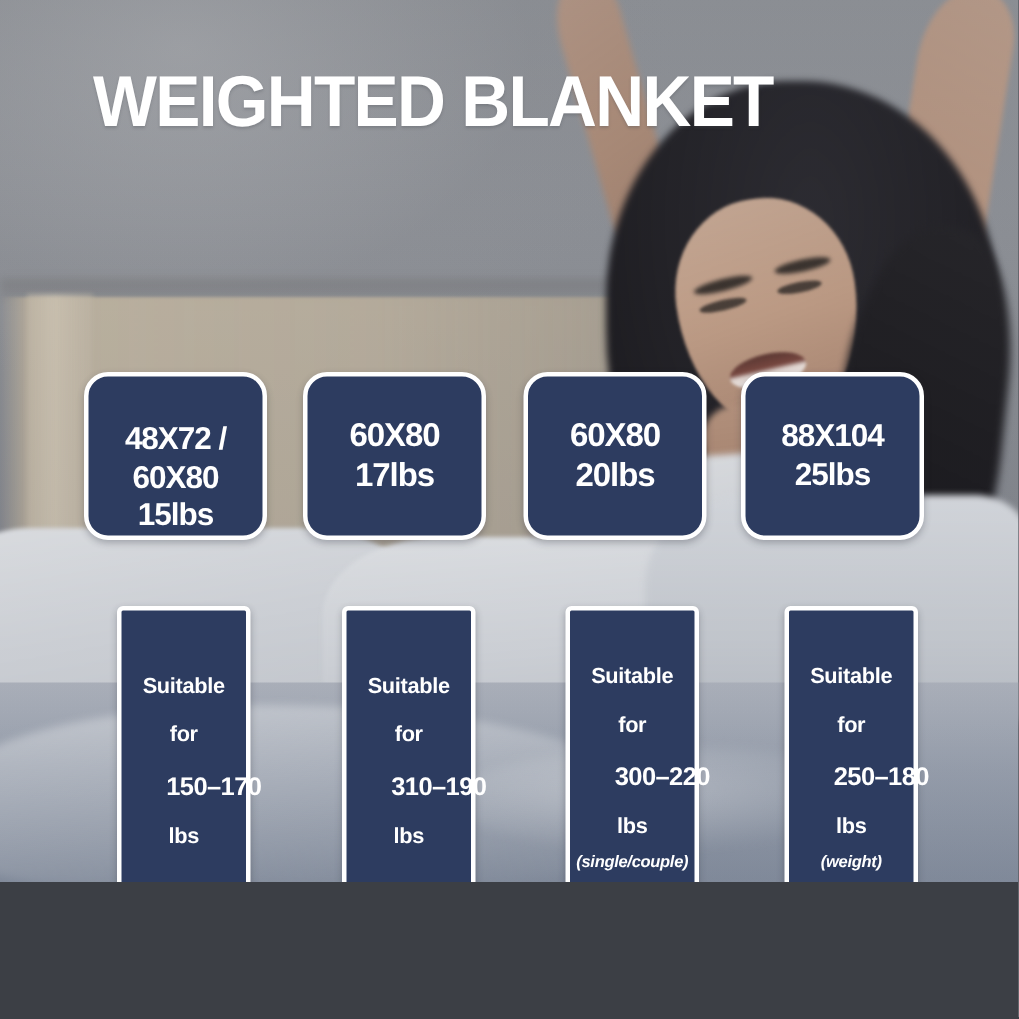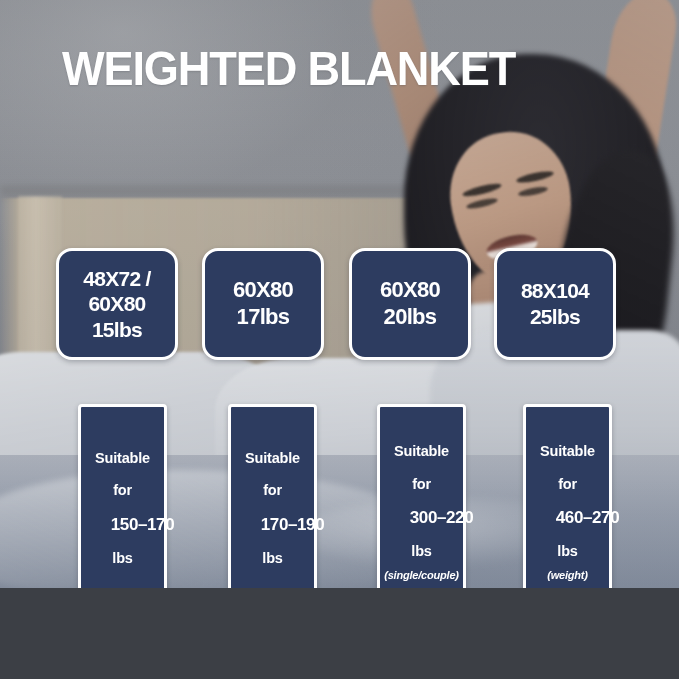--- a/index.html
+++ b/index.html
@@ -260,21 +260,21 @@
     justify-content: center;
     color: #ffffff;
     font-weight: bold;
     font-size: 22px;
     line-height: 1.22;
     letter-spacing: -0.7px;
     text-align: center;
     box-shadow: 0 2px 5px rgba(40,44,56,0.30);
   }
   .size-card .ln { display: block; white-space: nowrap; }
-  #size-card-0 { left: 56px; }
+  #size-card-0 { left: 56px; justify-content: flex-end; }
   #size-card-1 { left: 202px; }
   #size-card-2 { left: 349px; }
   #size-card-3 { left: 494px; align-items: center; }
 
   #size-card-0 .ln { font-size: 21px; }
   #size-card-3 .ln { font-size: 21px; }
 
   
   .suit-row {
     position: absolute;
@@ -395,36 +395,36 @@
         <span class="sl">Suitable</span>
         <span class="sl">for</span>
         <span class="sl sl-range">150–170</span>
         <span class="sl">lbs</span>
 
       </div>
 
       <div class="suit-card" id="suit-card-1">
         <span class="sl">Suitable</span>
         <span class="sl">for</span>
-        <span class="sl sl-range">170–190</span>
+        <span class="sl sl-range">310–190</span>
         <span class="sl">lbs</span>
 
       </div>
 
       <div class="suit-card" id="suit-card-2">
         <span class="sl">Suitable</span>
         <span class="sl">for</span>
         <span class="sl sl-range">300–220</span>
         <span class="sl">lbs</span>
         <span class="sl sl-note">(single/couple)</span>
       </div>
 
       <div class="suit-card" id="suit-card-3">
         <span class="sl">Suitable</span>
         <span class="sl">for</span>
-        <span class="sl sl-range">460–270</span>
+        <span class="sl sl-range">250–180</span>
         <span class="sl">lbs</span>
         <span class="sl sl-note">(weight)</span>
       </div>
     </div>
 
   </div>
 </div>
 
 </body></html>

